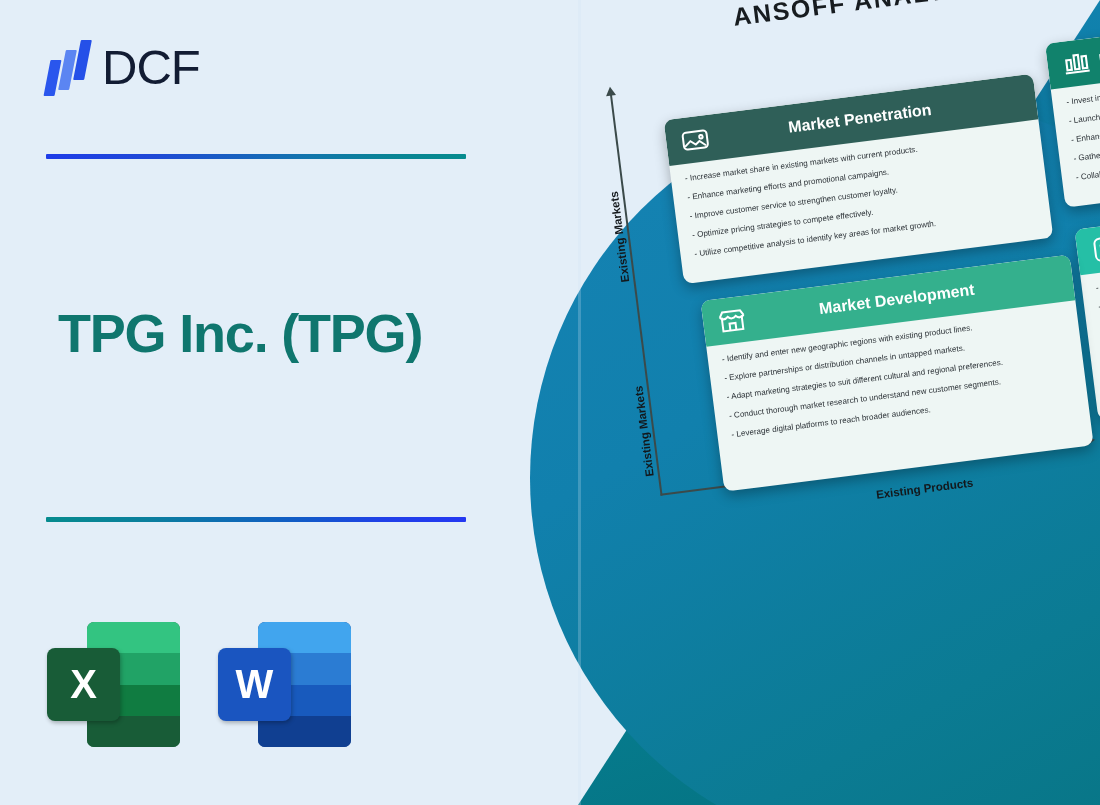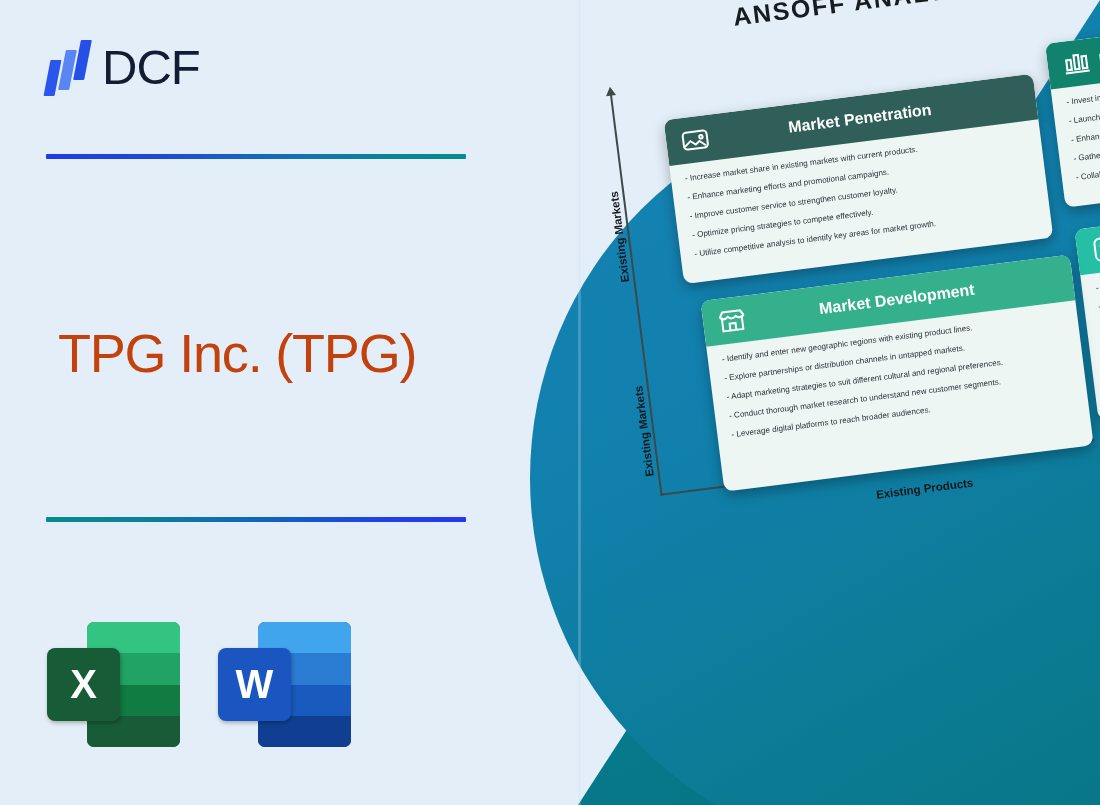--- a/index.html
+++ b/index.html
@@ -21,21 +21,21 @@
   .bm1{left:2px;  top:22px; width:11px;height:36px;background:#2a56ed;}
   .bm2{left:17px; top:12px; width:11px;height:40px;background:#5b85f2;}
   .bm3{left:32px; top:2px;  width:11px;height:40px;background:#2550e8;}
   .brand-text{font-size:49px;font-weight:400;color:#121c33;letter-spacing:-1px;line-height:1;
               font-family:"Liberation Sans", sans-serif;}
 
   .rule{position:absolute;left:46px;width:420px;height:5px;border-radius:1px;}
   .rule-top{top:154px;background:linear-gradient(90deg,#1e3ce8 0%,#1f49d6 26%,#1275ad 62%,#098495 82%,#068b8e 100%);}
   .rule-bottom{top:517px;background:linear-gradient(90deg,#068b8e 0%,#0a7f9d 24%,#1259c9 62%,#2040e8 80%,#2438f2 100%);}
 
-  .page-title{position:absolute;left:58px;top:322px;font-size:54px;font-weight:normal;color:#c2410c;
+  .page-title{position:absolute;left:58px;top:302px;font-size:54px;font-weight:bold;color:#0f766e;
               letter-spacing:-1.2px;white-space:nowrap;}
 
   
   .files{position:absolute;left:47px;top:622px;display:flex;gap:38px;}
   .fileicon{position:relative;width:133px;height:125px;}
   .fi-sheet{position:absolute;left:40px;top:0;width:93px;height:125px;border-radius:7px;overflow:hidden;}
   .fi-sheet span{position:absolute;left:0;width:100%;height:25%;display:block;}
   .xl .fi-sheet{background:#1d6f42;}
   .xl .fi-sheet span:nth-child(1){top:0;background:#33c481;}
   .xl .fi-sheet span:nth-child(2){top:25%;background:#21a366;}

